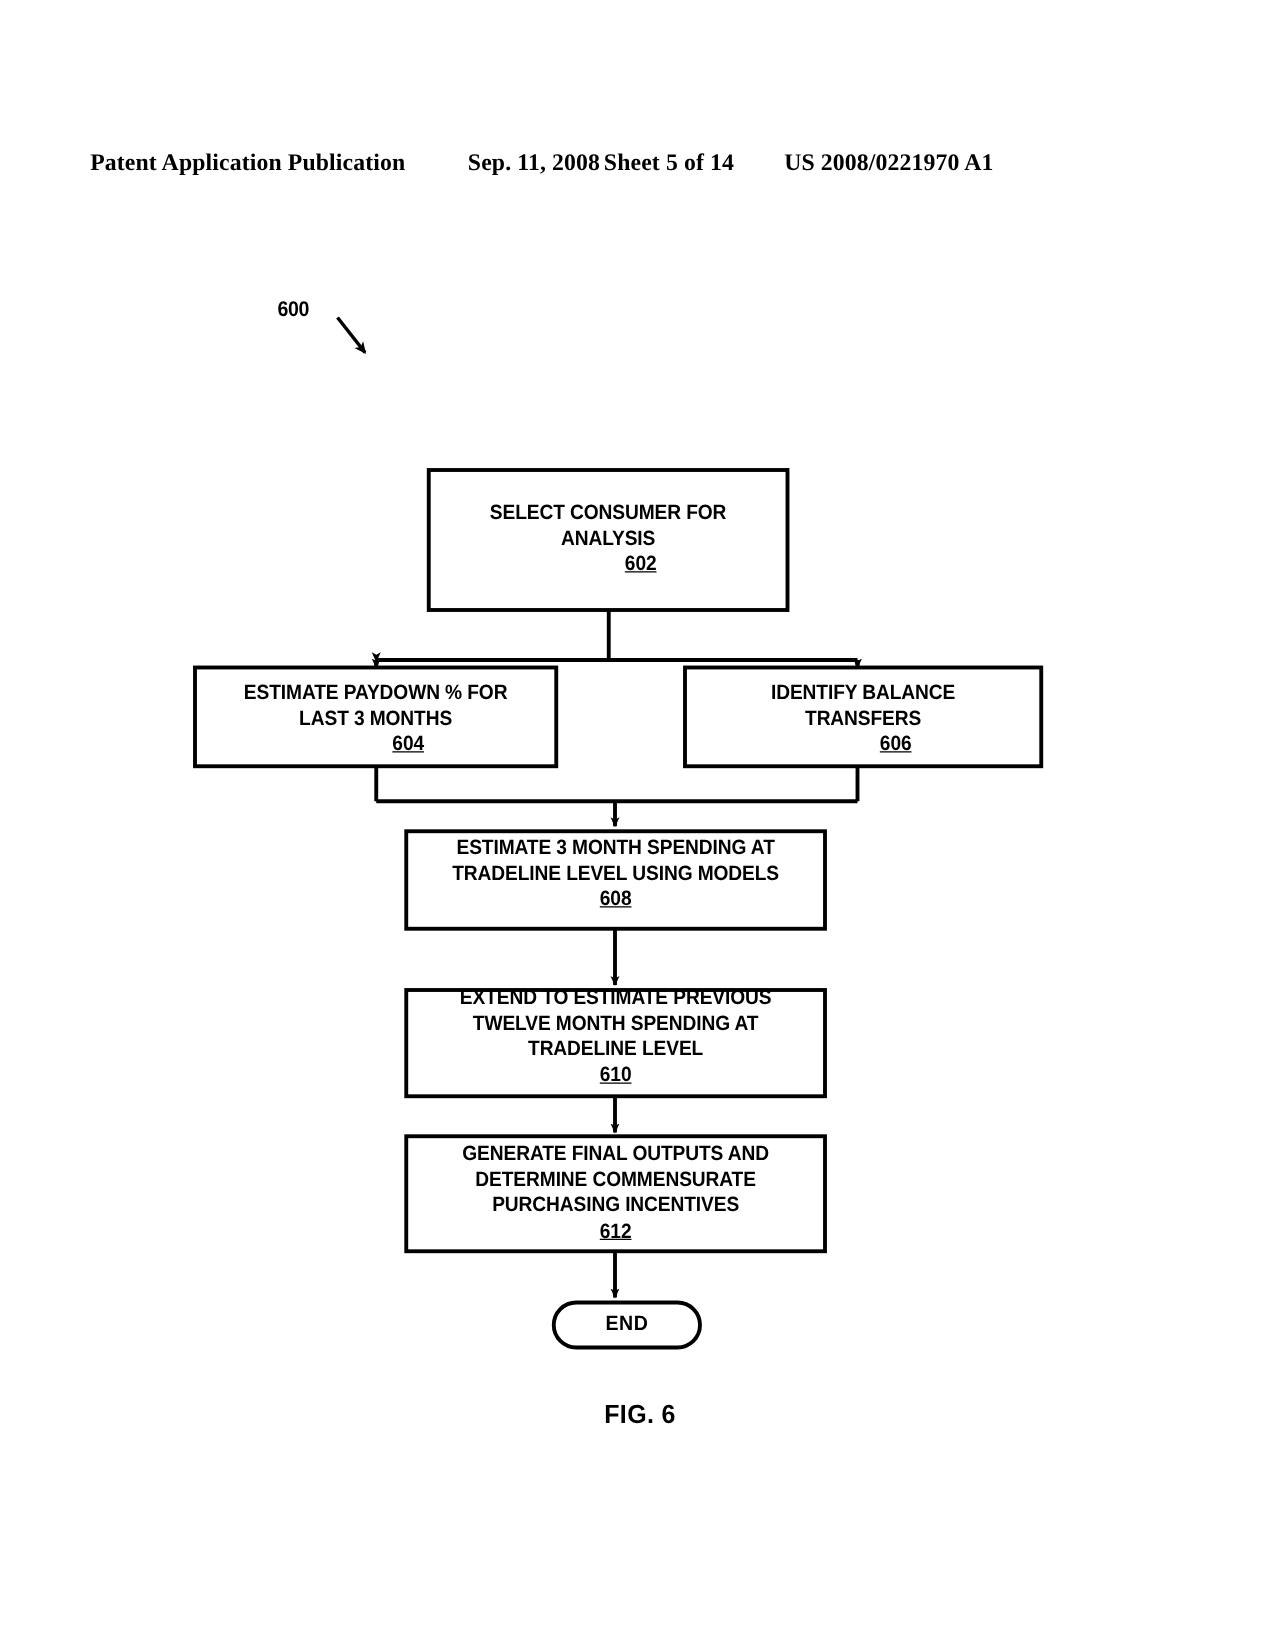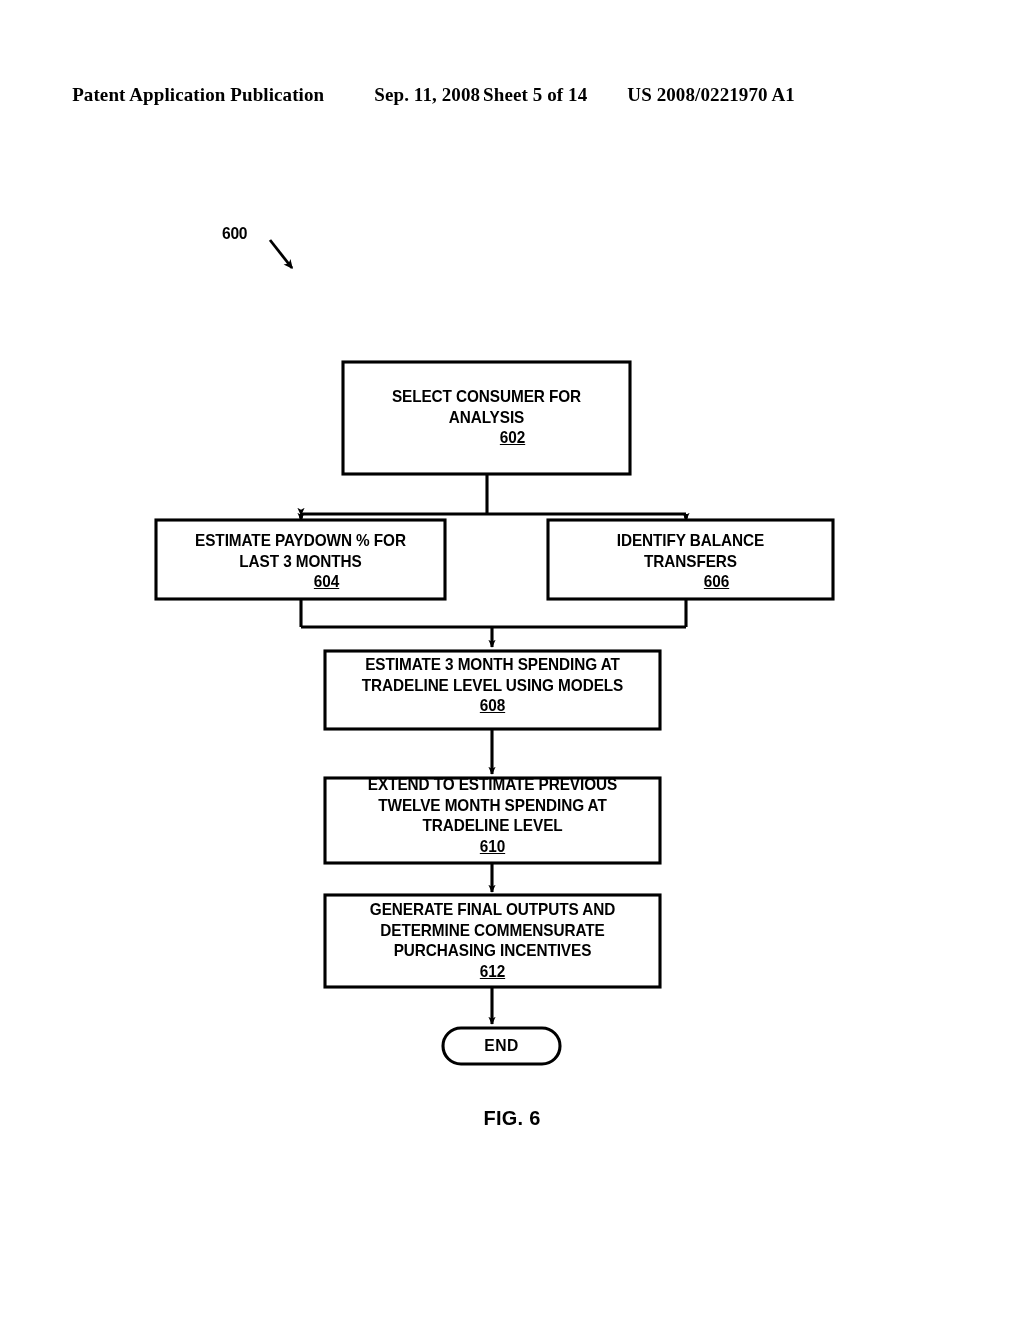--- a/index.html
+++ b/index.html
@@ -28,27 +28,27 @@
     align-items: baseline;
     font-family: "Liberation Serif", "DejaVu Serif", serif;
     font-weight: bold;
     font-size: 19px;
     letter-spacing: 0.1px;
     white-space: nowrap;
   }
   #page-header .hdr-pub   { }
   #page-header .hdr-date  { margin-left: 50px; }
   #page-header .hdr-sheet { margin-left: 3px; }
-  #page-header .hdr-num   { margin-left: 40px; }
+  #page-header .hdr-num   { margin-left: 40px; margin-top: 36px; }
 
   
   #figure-canvas {
     position: absolute;
     left: 0;
-    top: 2px;
+    top: 16px;
     width: 1024px;
     height: 972px;
   }
   #figure-canvas svg {
     position: absolute;
     left: 0;
     top: 0;
   }
 
   

